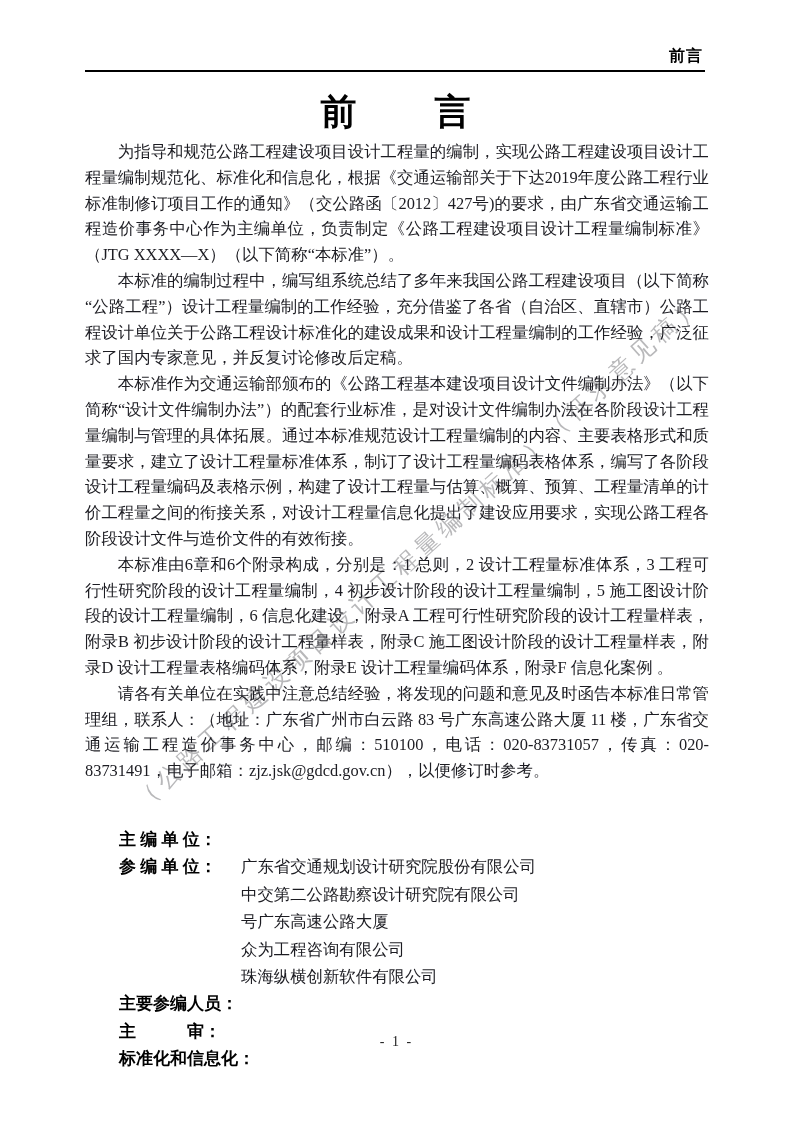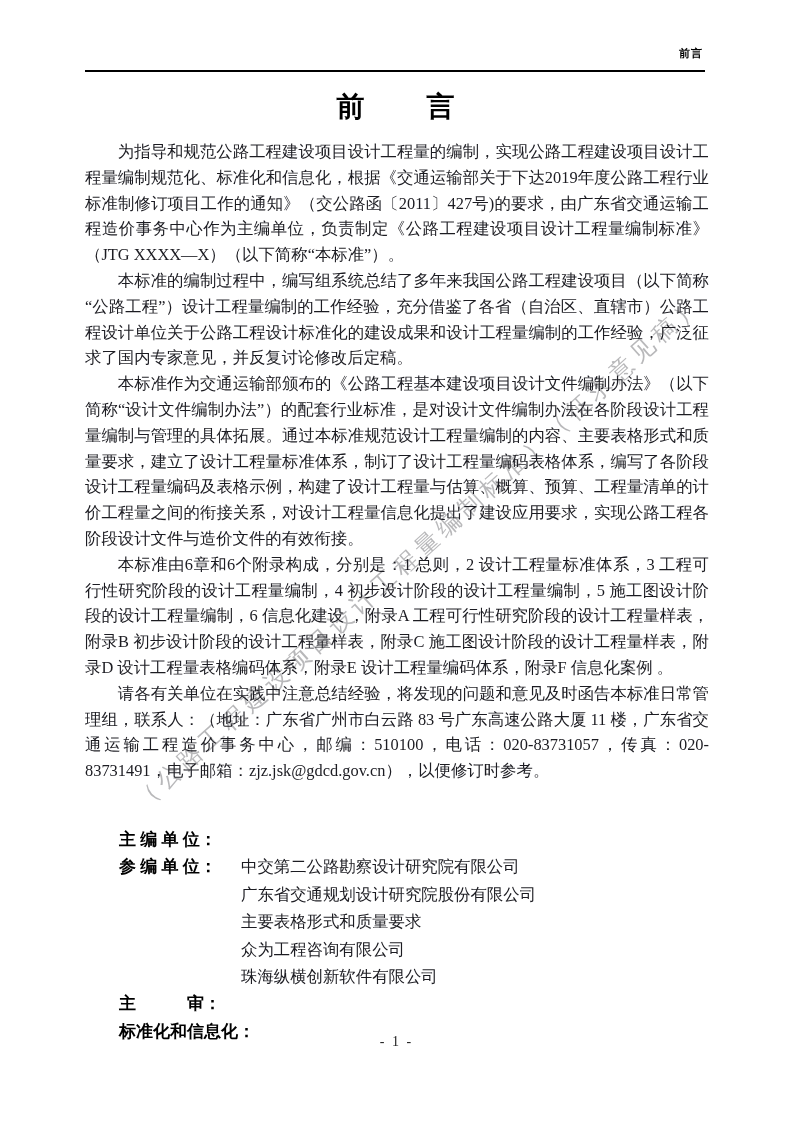--- a/index.html
+++ b/index.html
@@ -7,32 +7,32 @@
     position:relative;
     width:793px;height:1122px;
     background:#ffffff;
     font-family:"Liberation Serif","DejaVu Serif",serif;
     color:#1c1c22;
     overflow:hidden;
   }
   
   .running-header{
     position:absolute;top:46px;right:90px;
-    font-size:11px;font-weight:bold;color:#000;
+    font-size:16px;font-weight:bold;color:#000;
     letter-spacing:1px;
   }
   .header-rule{
     position:absolute;top:70px;left:85px;width:620px;
     border-top:2.2px solid #000;
   }
   
   .doc-title{
     position:absolute;top:88px;left:0;width:100%;
     text-align:center;
-    font-size:28px;font-weight:bold;color:#000;
+    font-size:36px;font-weight:bold;color:#000;
     letter-spacing:2px;
   }
   
   .watermark{
     position:absolute;left:138px;top:788px;
     transform:rotate(-42deg);
     transform-origin:0 50%;
     white-space:nowrap;
     font-size:24px;letter-spacing:5px;
     color:rgba(125,125,130,0.55);
@@ -73,44 +73,48 @@
 
   <div class="running-header">前言</div>
 
   <div class="header-rule"></div>
 
   <div class="doc-title">前　　言</div>
 
   <div class="watermark">（公路工程建设项目设计工程量编制标准）（征求意见稿）</div>
 
   <div class="content">
-    <p>为指导和规范公路工程建设项目设计工程量的编制，实现公路工程建设项目设计工程量编制规范化、标准化和信息化，根据《交通运输部关于下达2019年度公路工程行业标准制修订项目工作的通知》（交公路函〔2011〕427号)的要求，由广东省交通运输工程造价事务中心作为主编单位，负责制定《公路工程建设项目设计工程量编制标准》（JTG XXXX—X）（以下简称“本标准”）。</p>
+    <p>为指导和规范公路工程建设项目设计工程量的编制，实现公路工程建设项目设计工程量编制规范化、标准化和信息化，根据《交通运输部关于下达2019年度公路工程行业标准制修订项目工作的通知》（交公路函〔2012〕427号)的要求，由广东省交通运输工程造价事务中心作为主编单位，负责制定《公路工程建设项目设计工程量编制标准》（JTG XXXX—X）（以下简称“本标准”）。</p>
     <p>本标准的编制过程中，编写组系统总结了多年来我国公路工程建设项目（以下简称“公路工程”）设计工程量编制的工作经验，充分借鉴了各省（自治区、直辖市）公路工程设计单位关于公路工程设计标准化的建设成果和设计工程量编制的工作经验，广泛征求了国内专家意见，并反复讨论修改后定稿。</p>
     <p>本标准作为交通运输部颁布的《公路工程基本建设项目设计文件编制办法》（以下简称“设计文件编制办法”）的配套行业标准，是对设计文件编制办法在各阶段设计工程量编制与管理的具体拓展。通过本标准规范设计工程量编制的内容、主要表格形式和质量要求，建立了设计工程量标准体系，制订了设计工程量编码表格体系，编写了各阶段设计工程量编码及表格示例，构建了设计工程量与估算、概算、预算、工程量清单的计价工程量之间的衔接关系，对设计工程量信息化提出了建设应用要求，实现公路工程各阶段设计文件与造价文件的有效衔接。</p>
     <p>本标准由6章和6个附录构成，分别是：1 总则，2 设计工程量标准体系，3 工程可行性研究阶段的设计工程量编制，4 初步设计阶段的设计工程量编制，5 施工图设计阶段的设计工程量编制，6 信息化建设 ，附录A 工程可行性研究阶段的设计工程量样表，附录B 初步设计阶段的设计工程量样表，附录C 施工图设计阶段的设计工程量样表，附录D 设计工程量表格编码体系，附录E 设计工程量编码体系，附录F 信息化案例 。</p>
     <p>请各有关单位在实践中注意总结经验，将发现的问题和意见及时函告本标准日常管理组，联系人：（地址：广东省广州市白云路 83 号广东高速公路大厦 11 楼，广东省交通运输工程造价事务中心，邮编：510100，电话：020-83731057，传真：020-83731491，电子邮箱：zjz.jsk@gdcd.gov.cn），以便修订时参考。</p>
 
     <div class="credits">
 
       <div class="credit-row">
         <span class="credit-label">主 编 单 位：</span>
       </div>
 
       <div class="credit-row">
         <span class="credit-label">参 编 单 位：</span>
         <div class="credit-values">
+          <div>广东省交通规划设计研究院股份有限公司</div>
           <div>中交第二公路勘察设计研究院有限公司</div>
-          <div>广东省交通规划设计研究院股份有限公司</div>
-          <div>主要表格形式和质量要求</div>
+          <div>号广东高速公路大厦</div>
           <div>众为工程咨询有限公司</div>
           <div>珠海纵横创新软件有限公司</div>
         </div>
       </div>
 
 
+      <div class="credit-row">
+        <span class="credit-label">主要参编人员：</span>
+        <div class="credit-values"></div>
+      </div>
 
       <div class="credit-row">
         <span class="credit-label">主　　　审：</span>
         <div class="credit-values"></div>
       </div>
 
       <div class="credit-row">
         <span class="credit-label">标准化和信息化：</span>
         <div class="credit-values"></div>
       </div>

